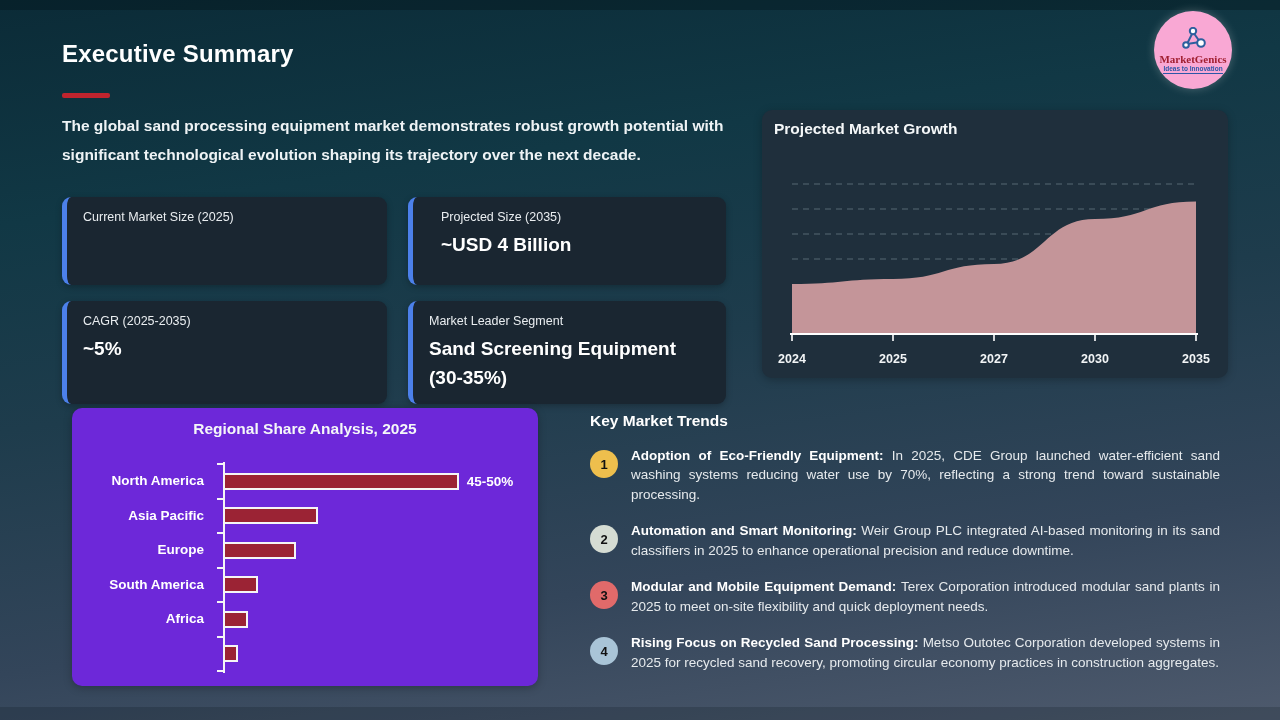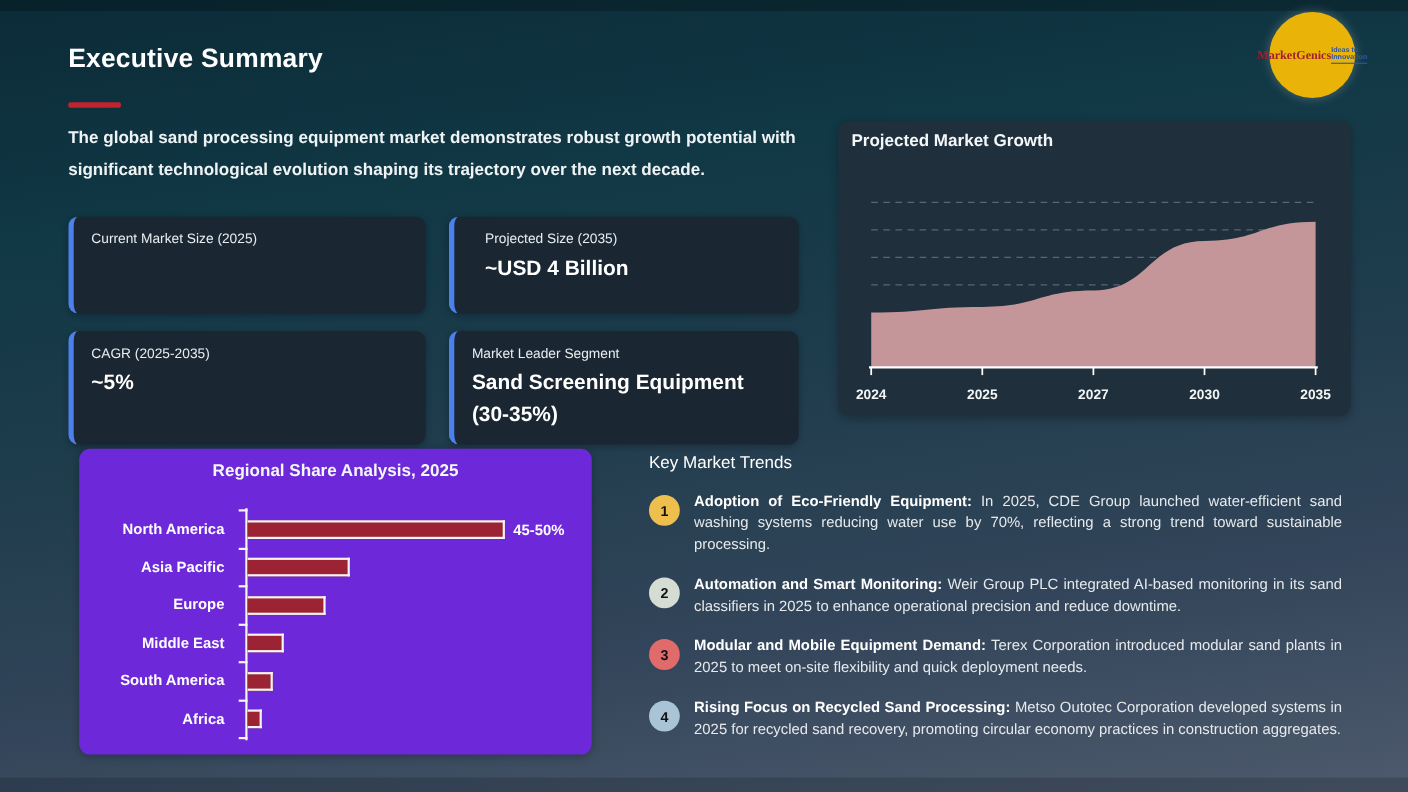--- a/index.html
+++ b/index.html
@@ -18,22 +18,22 @@
   }
   .title-rule { position:absolute; left:62px; top:93px; width:48px; height:5px; background:#c0242e; border-radius:2px; }
   .intro {
     position:absolute; left:62px; top:112px; width:676px;
     font-size:15.5px; font-weight:700; color:#eef3f5; line-height:1.85;
   }
 
   
   .logo {
     position:absolute; left:1154px; top:11px; width:78px; height:78px;
-    background:#eab308; border-radius:50%;
-    display:flex; flex-direction:row; align-items:center; justify-content:center;
+    background:#f9a8d4; border-radius:50%;
+    display:flex; flex-direction:column; align-items:center; justify-content:center;
     box-shadow:0 0 10px rgba(255,255,255,0.25);
   }
   .logo-word { font-family:"Liberation Serif", serif; font-weight:700; font-size:11px; color:#a01f30; margin-top:2px; }
   .logo-tag { font-size:6.5px; font-weight:700; color:#2b57a8; border-bottom:1px solid #2b57a8; padding-bottom:1px; }
 
   
   .stats {
     position:absolute; left:62px; top:197px;
     display:grid; grid-template-columns:325px 318px; column-gap:21px; row-gap:16px;
   }
@@ -68,21 +68,21 @@
   .r-label { height:34.5px; line-height:34.5px; text-align:right; font-size:13.5px; font-weight:700; color:#ffffff; padding-right:10px; white-space:nowrap; }
   .r-axis { position:absolute; left:151px; top:54px; width:2px; height:211px; background:#f5f5f5; }
   .r-tick { position:absolute; left:-6px; width:8px; height:2px; background:#f5f5f5; }
   .r-rows { position:absolute; left:153px; top:56px; right:10px; }
   .r-row { height:34.5px; display:flex; align-items:center; }
   .r-bar { height:17px; background:#9b2334; border:2px solid #f5f5f5; border-left:none; }
   .r-annot { margin-left:8px; font-size:13.5px; font-weight:700; color:#ffffff; white-space:nowrap; }
 
   
   .trends { position:absolute; left:590px; top:412px; width:630px; }
-  .trends-heading { font-size:15.5px; font-weight:400; color:#ffffff; margin-bottom:16px; }
+  .trends-heading { font-size:15.5px; font-weight:700; color:#ffffff; margin-bottom:16px; }
   .trend-item { display:flex; gap:13px; margin-bottom:17px; }
   .trend-badge {
     flex:0 0 28px; width:28px; height:28px; border-radius:50%; margin-top:4px;
     display:flex; align-items:center; justify-content:center;
     font-size:13px; font-weight:700; color:#111111;
   }
   .trend-text { font-size:13.5px; line-height:1.44; color:#e6eaed; text-align:justify; }
   .trend-text b { color:#ffffff; }
 </style>
 </head>
@@ -151,21 +151,20 @@
       <span style="left: 99.5098%;">2035</span>
     </div>
 </div>
 
 <div class="regional-panel">
   <div class="regional-title">Regional Share Analysis, 2025</div>
   <div class="r-labels" id="r-labels">
       <div class="r-label">North America</div>
       <div class="r-label">Asia Pacific</div>
       <div class="r-label">Europe</div>
-      <div class="r-label">Middle East</div>
       <div class="r-label">South America</div>
       <div class="r-label">Africa</div>
     </div>
   <div class="r-axis" id="r-axis">
       <div class="r-tick" style="top: 1px;"></div>
       <div class="r-tick" style="top: 35.5px;"></div>
       <div class="r-tick" style="top: 70px;"></div>
       <div class="r-tick" style="top: 104.5px;"></div>
       <div class="r-tick" style="top: 139px;"></div>
       <div class="r-tick" style="top: 173.5px;"></div>

